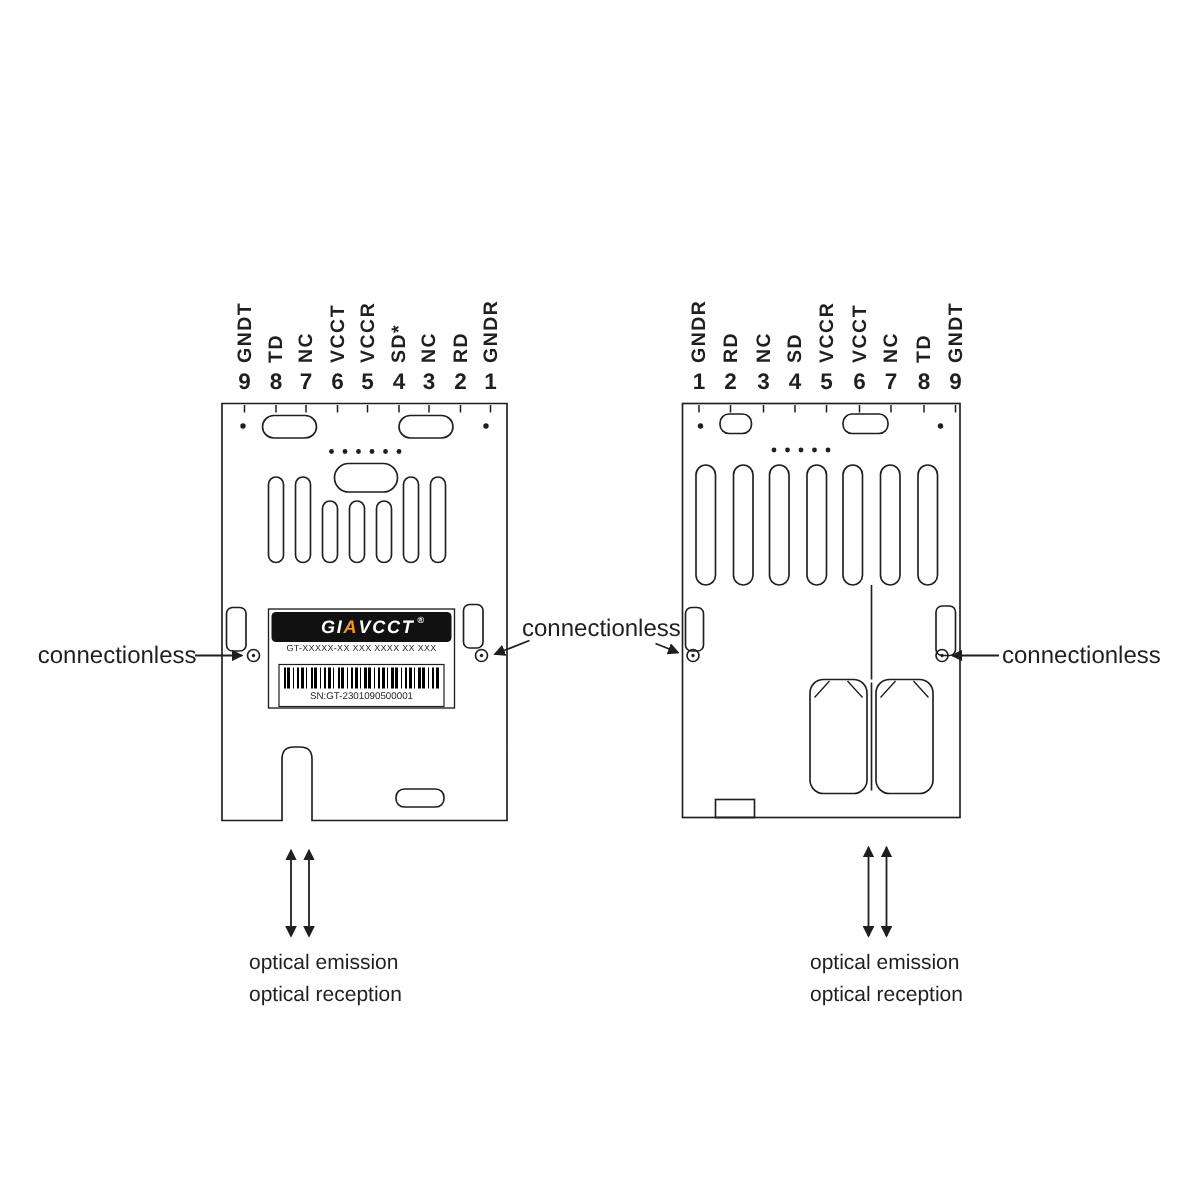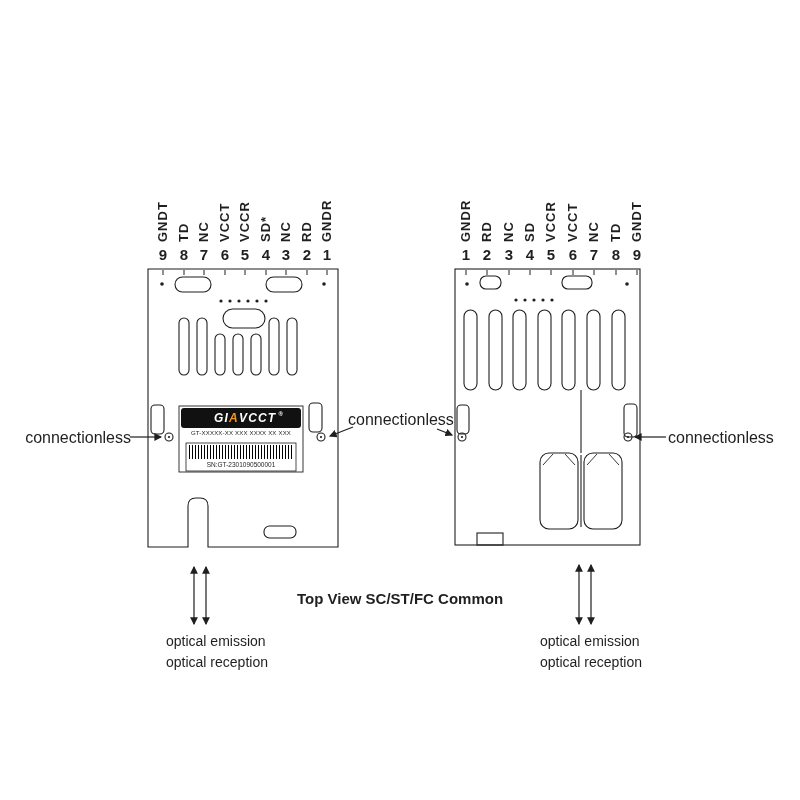--- a/index.html
+++ b/index.html
@@ -180,19 +180,18 @@
   <div class="logo-bar">
     <span>GI</span>
       <span class="lg-acc">A</span>
       <span>VCCT</span>
       <span class="lg-reg">®</span>
   </div>
   <div class="part-no">GT-XXXXX-XX XXX XXXX XX XXX</div>
   <div class="barcode"></div>
   <div class="serial">SN:GT-2301090500001</div>
 
-  <div class="topview">Top View SC/ST/FC Common</div>
   <div class="opt opt-l1">optical emission</div>
   <div class="opt opt-l2">optical reception</div>
   <div class="opt opt-r1">optical emission</div>
   <div class="opt opt-r2">optical reception</div>
 
 </div>
 
 </body></html>

